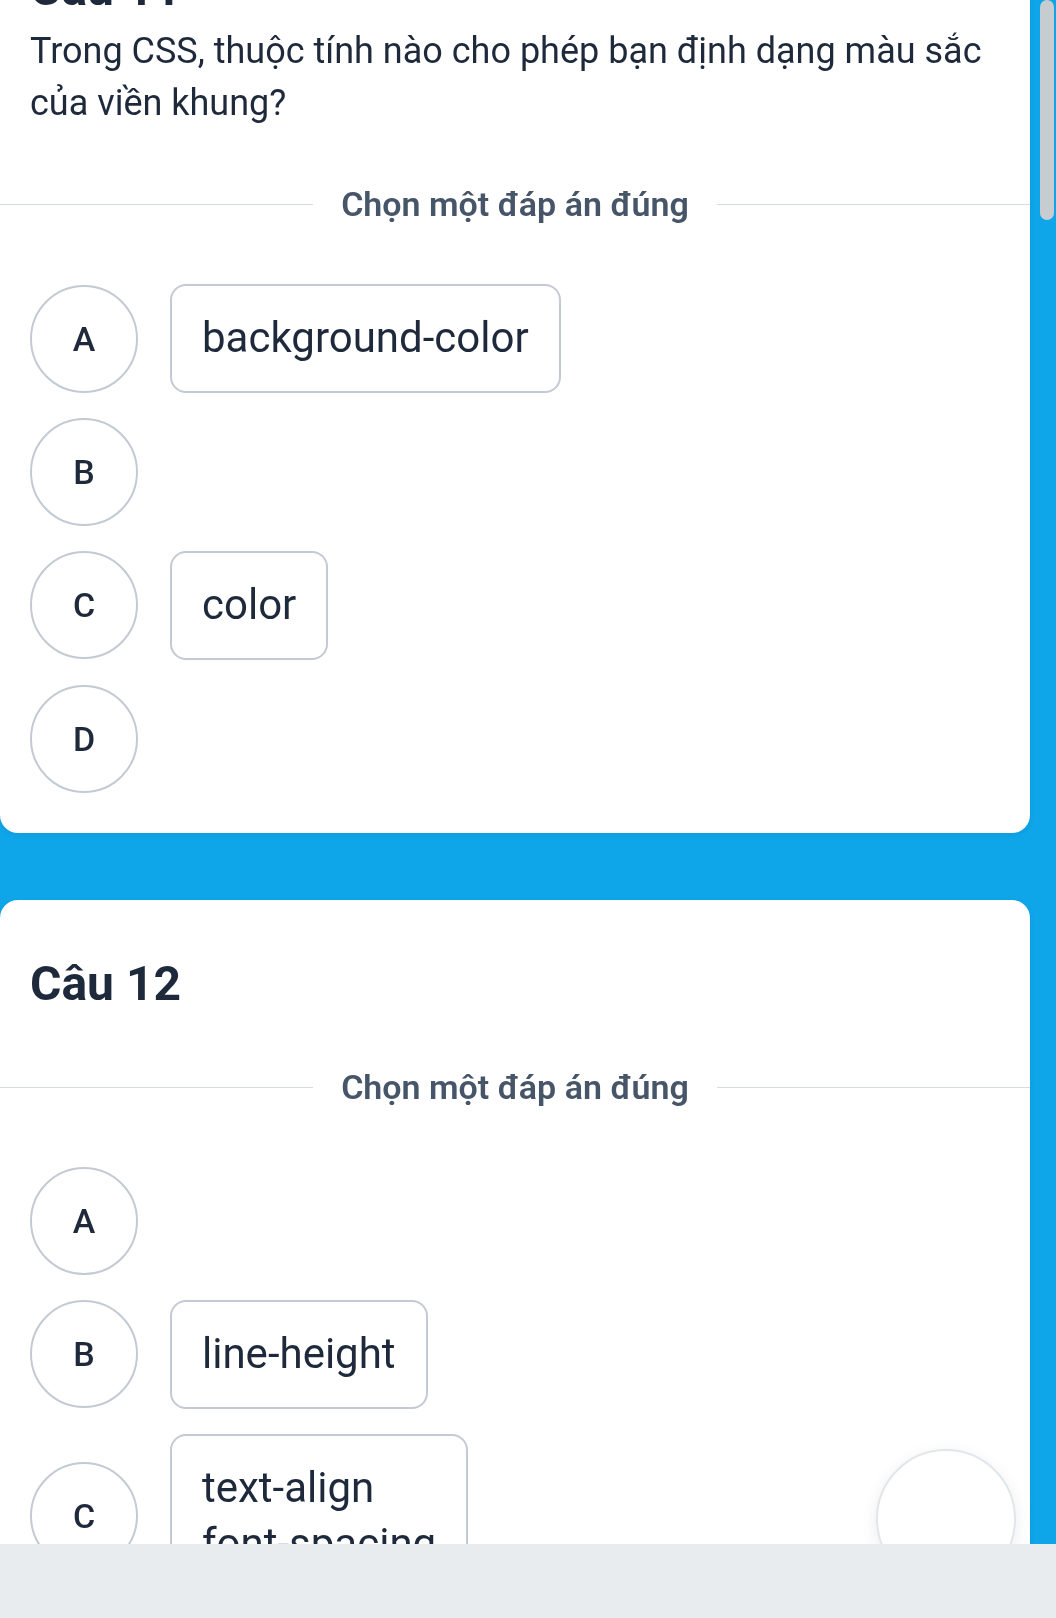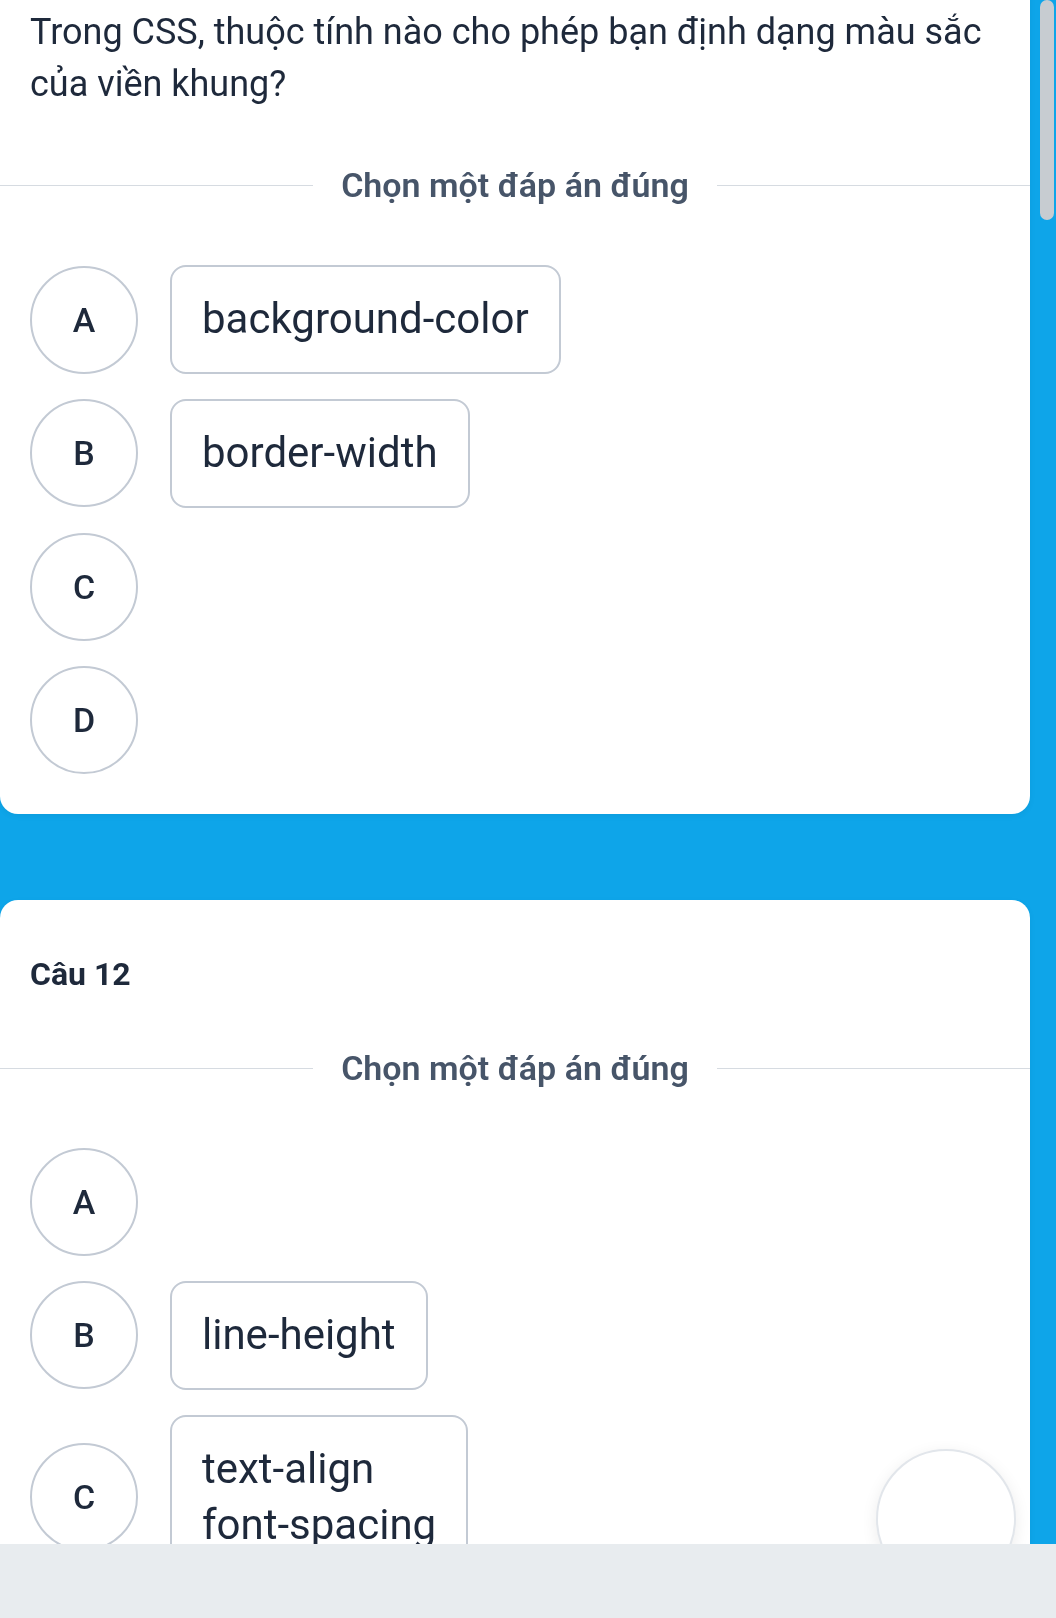--- a/index.html
+++ b/index.html
@@ -50,21 +50,21 @@
     position: absolute;
     top: 900px;
     left: 0;
     padding-top: 55px;
     padding-bottom: 60px;
   }
   .q-header {
     padding: 0 30px;
   }
   .q-number {
-    font-size: 32px;
+    font-size: 48px;
     font-weight: 700;
     color: #1e293b;
     margin-bottom: 8px;
   }
   .q-text {
     font-size: 36px;
     font-weight: 400;
     line-height: 1.45;
     color: #1e293b;
   }
@@ -151,24 +151,24 @@
       <div class="divider-text">Chọn một đáp án đúng</div>
       <div class="divider-line"></div>
     </div>
     <div class="options">
       <div class="option-row">
         <div class="option-letter">A</div>
         <div class="option-box">background-color</div>
       </div>
       <div class="option-row">
         <div class="option-letter">B</div>
-        <div class="option-box">border-width</div>
       </div>
       <div class="option-row">
         <div class="option-letter">C</div>
+        <div class="option-box">color</div>
       </div>
       <div class="option-row">
         <div class="option-letter">D</div>
       </div>
     </div>
   </div>
 
   <div class="card card-2">
     <div class="q-header">
       <div class="q-number">Câu 12</div>

